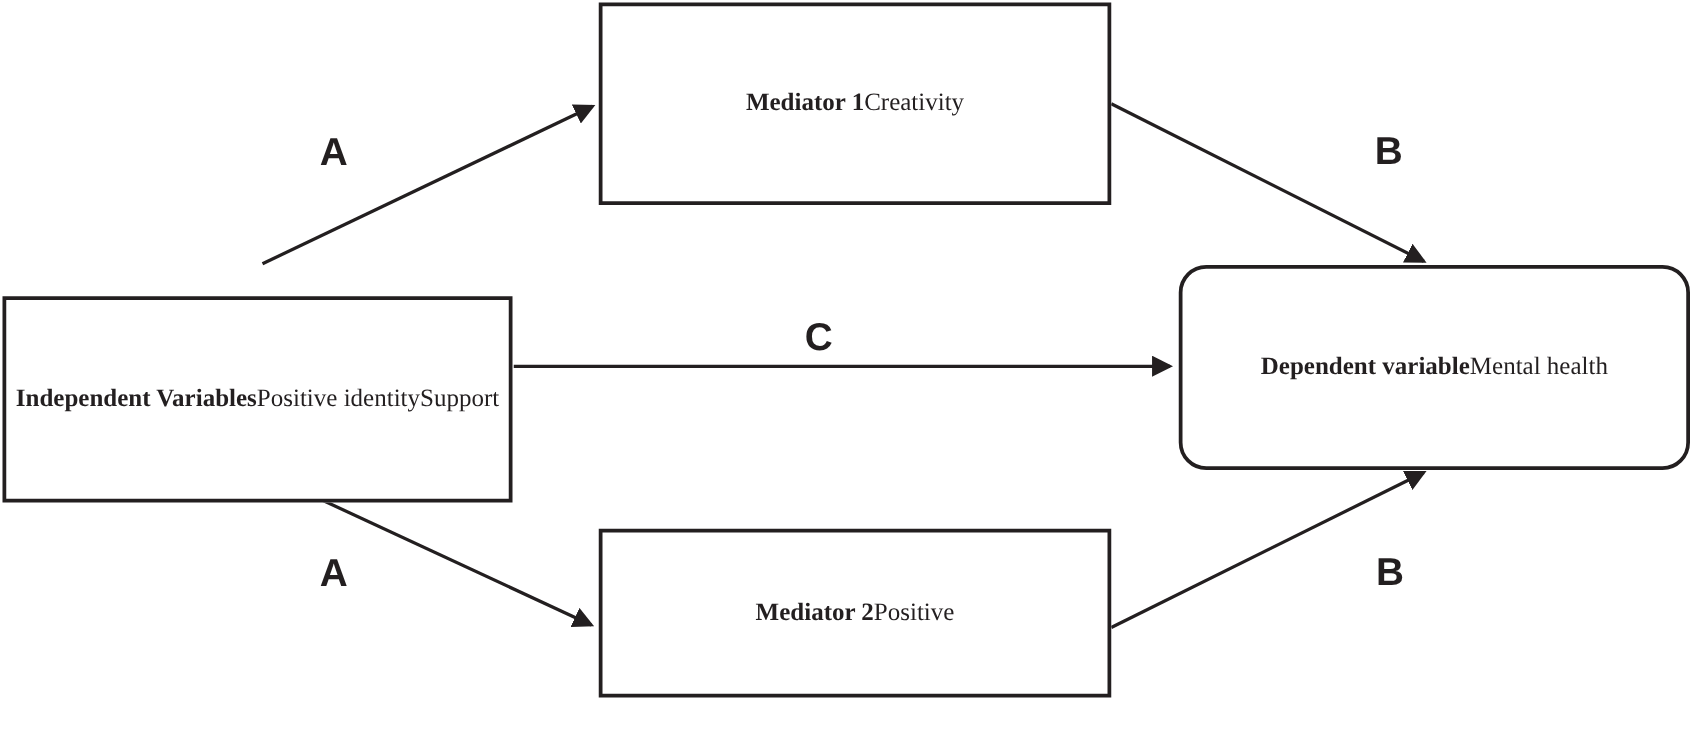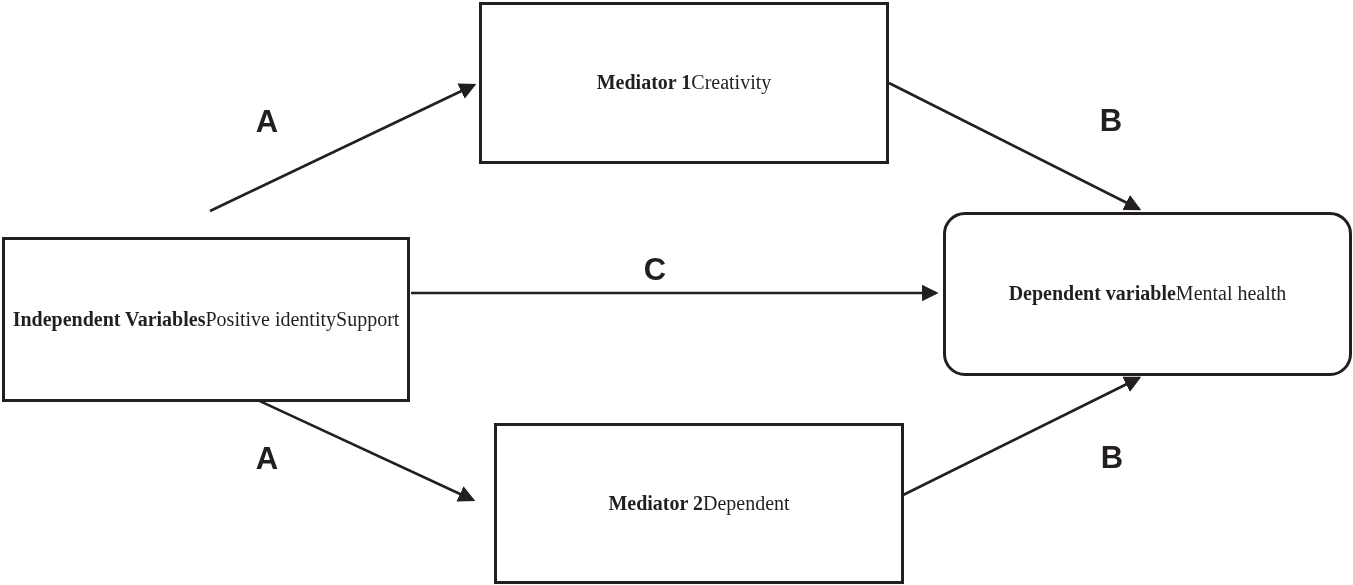--- a/index.html
+++ b/index.html
@@ -21,21 +21,21 @@
     flex-direction: row;
     align-items: center;
     justify-content: center;
     text-align: center;
     line-height: 1.38;
     font-size: 20px;
   }
   .node .title { font-weight: bold; }
   #box-iv  { left: 2px;   top: 212px; width: 408px; height: 165px; margin-top: 25px; }
   #box-m1  { left: 479px; top: 2px;   width: 410px; height: 162px; }
-  #box-m2  { left: 494px; top: 423px; width: 410px; height: 161px; }
+  #box-m2  { left: 479px; top: 423px; width: 410px; height: 135px; }
   #box-dv  { left: 943px; top: 212px; width: 409px; height: 164px; border-radius: 22px; }
   #paths {
     position: absolute;
     left: 0; top: 0;
     width: 1353px; height: 585px;
     pointer-events: none;
   }
   #paths line { stroke: #231f20; stroke-width: 2.6px; }
   .path-label {
     position: absolute;
@@ -75,21 +75,21 @@
     <div class="line">Support</div>
   </div>
 
   <div class="node" id="box-m1">
     <div class="title">Mediator 1</div>
     <div class="line">Creativity</div>
   </div>
 
   <div class="node" id="box-m2">
     <div class="title">Mediator 2</div>
-    <div class="line">Dependent</div>
+    <div class="line">Positive</div>
   </div>
 
   <div class="node" id="box-dv">
     <div class="title">Dependent variable</div>
     <div class="line">Mental health</div>
   </div>
 
   <div class="path-label" id="label-a-top">A</div>
   <div class="path-label" id="label-b-top">B</div>
   <div class="path-label" id="label-c">C</div>

